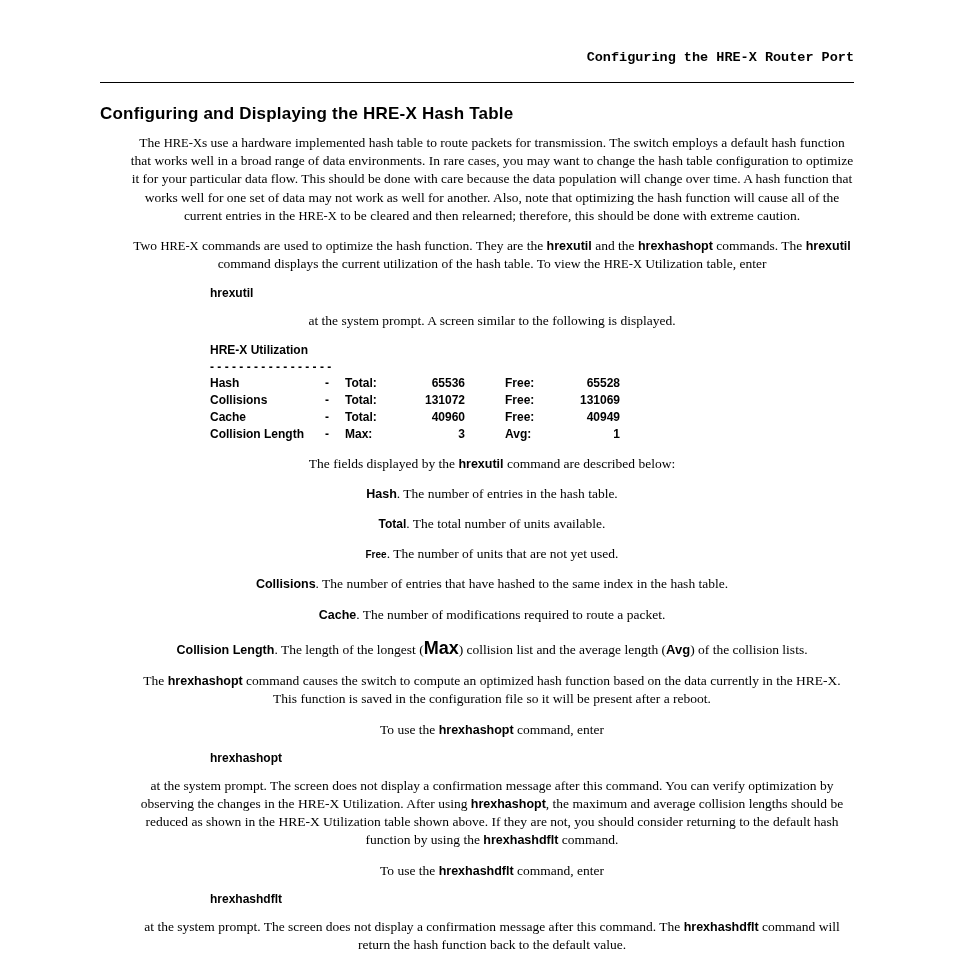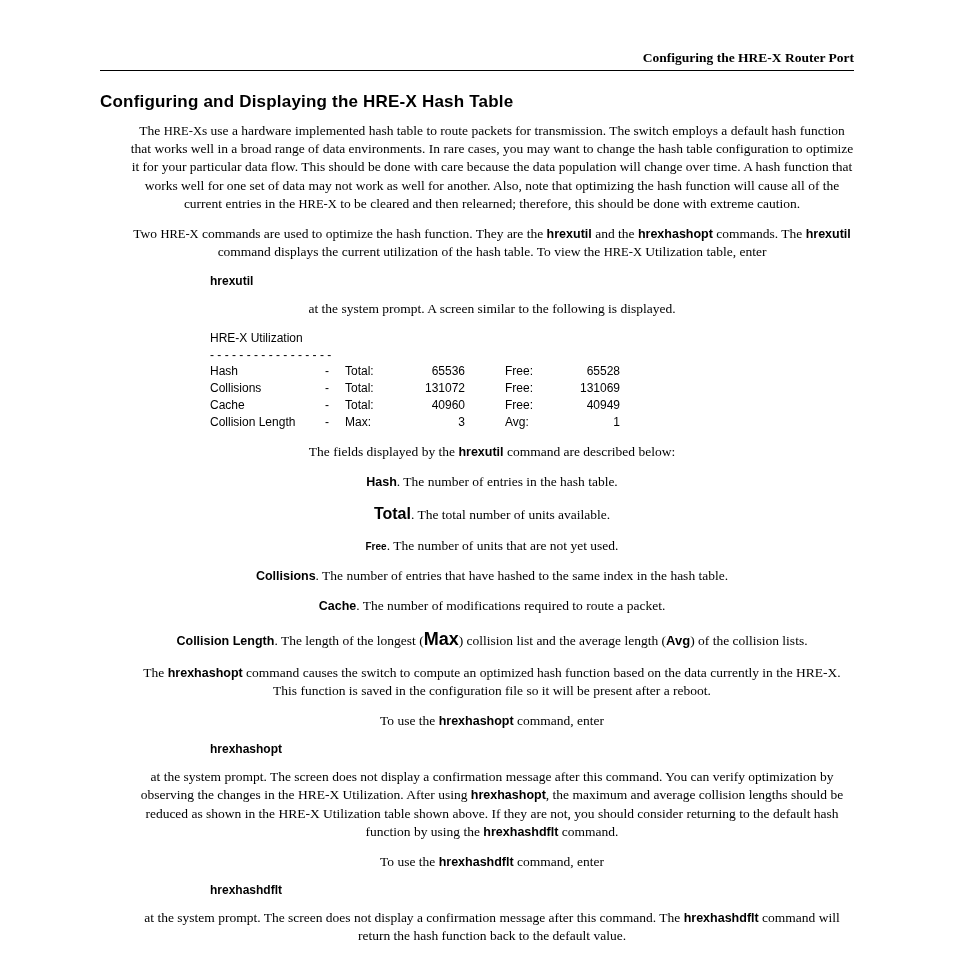--- a/index.html
+++ b/index.html
@@ -10,25 +10,25 @@
     color: #000;
     width: 954px;
   }
   .page {
     padding: 50px 100px 50px 100px;
     box-sizing: border-box;
     width: 954px;
   }
   .header-right {
     text-align: right;
-    font-family: Liberation Serif, serif;
+    font-family: Liberation Mono, monospace;
     font-weight: bold;
     font-size: 13.5px;
     border-bottom: 1px solid #000;
-    padding-bottom: 4px;
+    padding-bottom: 17px;
     margin-bottom: 16px;
   }
   .section-title {
     font-family: Arial, Helvetica, sans-serif;
     font-weight: 900;
     font-size: 17px;
     margin-bottom: 10px;
     letter-spacing: 0.2px;
     margin-top: 21px;
   }
@@ -42,21 +42,21 @@
     font-family: Arial, Helvetica, sans-serif;
     font-weight: bold;
     font-size: 12px;
     margin: 0 0 12px 110px;
   }
   .tbl {
     font-family: Arial, Helvetica, sans-serif;
     font-size: 12px;
     margin: 0 0 12px 110px;
     white-space: pre;
-    font-weight: normal;
+    font-weight: bold;
     line-height: 1.4;
   }
 </style>
 </head>
 <body>
 
 <div class="page">
 
   <div class="header-right">Configuring the HRE-X Router Port</div>
 
@@ -82,21 +82,21 @@
 <span><span style="display:inline-block;width:115px">Collision Length</span><span style="display:inline-block;width:20px">-</span><span style="display:inline-block;width:50px">Max:</span><span style="display:inline-block;width:70px;text-align:right">3</span><span style="display:inline-block;width:40px"></span><span style="display:inline-block;width:45px">Avg:</span><span style="display:inline-block;width:70px;text-align:right">1</span></span></div>
 
   <p class="body-text">
     <span>The fields displayed by the </span><b style="font-family:Arial,Helvetica,sans-serif;font-size:12.5px">hrexutil</b><span> command are described below:</span>
   </p>
 
   <p class="body-text">
     <b style="font-family:Arial,Helvetica,sans-serif;font-size:12.5px">Hash</b><span>. The number of entries in the hash table.</span>
   </p>
   <p class="body-text">
-    <b style="font-family:Arial,Helvetica,sans-serif;font-size:16px">Total</b><span>. The total number of units available.</span>
+    <b style="font-family:Arial,Helvetica,sans-serif;font-size:12px">Total</b><span>. The total number of units available.</span>
   </p>
   <p class="body-text">
     <b style="font-family:Arial,Helvetica,sans-serif;font-size:10px">Free</b><span>. The number of units that are not yet used.</span>
   </p>
   <p class="body-text">
     <b style="font-family:Arial,Helvetica,sans-serif;font-size:12.5px">Collisions</b><span>. The number of entries that have hashed to the same index in the hash table.</span>
   </p>
   <p class="body-text">
     <b style="font-family:Arial,Helvetica,sans-serif;font-size:12.5px">Cache</b><span>. The number of modifications required to route a packet.</span>
   </p>

